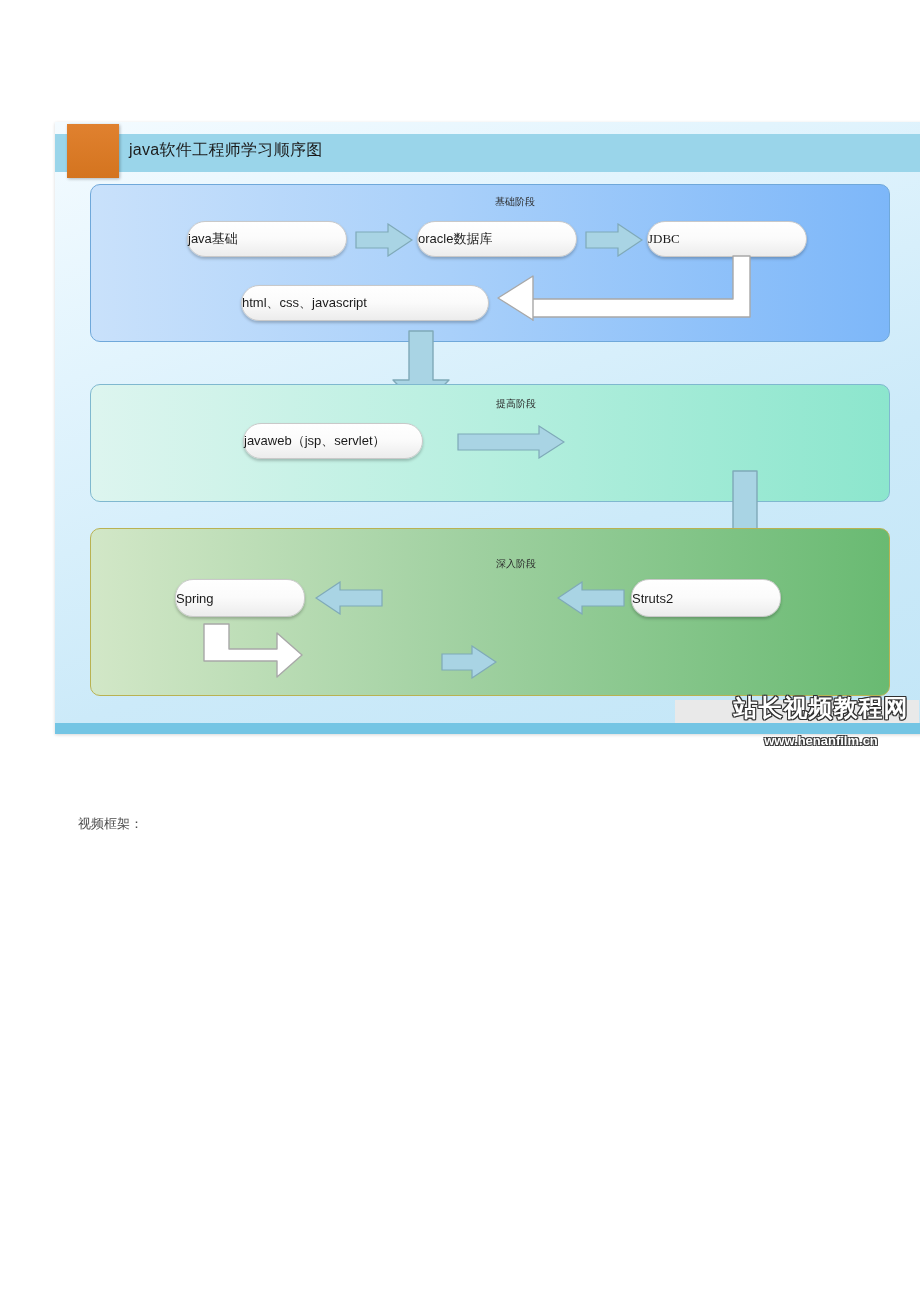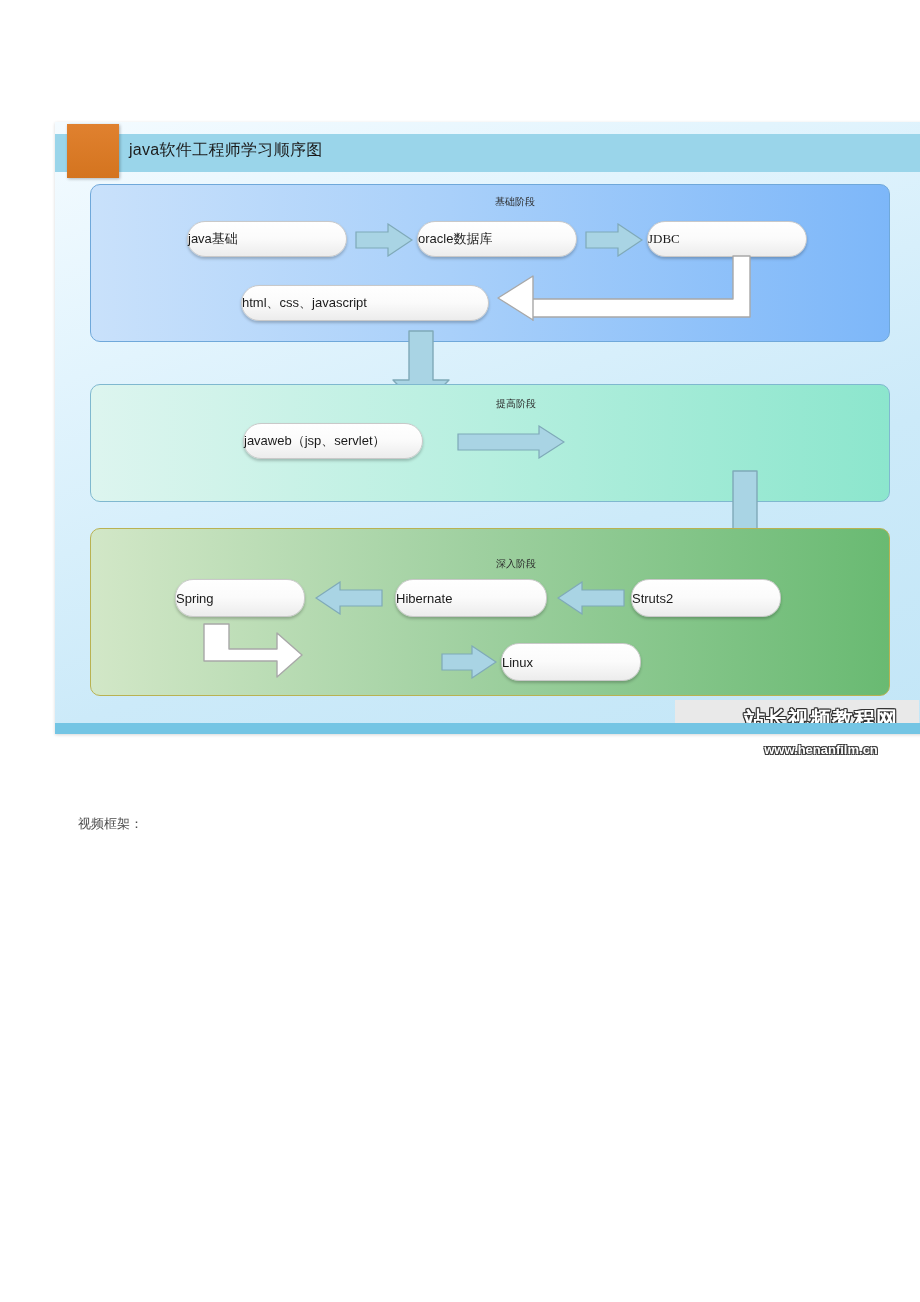--- a/index.html
+++ b/index.html
@@ -136,30 +136,29 @@
   }
   #watermark {
     position: absolute;
     left: 668px;
     top: 574px;
     width: 196px;
     text-align: center;
     line-height: 1.0;
   }
   #watermark-cn {
-    font-size: 21px;
+    font-size: 24px;
     font-weight: bold;
     color: #ffffff;
     letter-spacing: 1px;
     text-shadow:
       -1px -1px 0 #303030, 1px -1px 0 #303030,
       -1px  1px 0 #303030, 1px  1px 0 #303030,
        0   -1px 0 #303030, 0    1px 0 #303030,
       -1px  0   0 #303030, 1px  0   0 #303030;
-    margin-top: 12px;
   }
   #watermark-url {
     font-size: 13px;
     font-weight: bold;
     color: #ffffff;
     margin-top: 14px;
     text-shadow:
       -1px -1px 0 #3b3b3b, 1px -1px 0 #3b3b3b,
       -1px  1px 0 #3b3b3b, 1px  1px 0 #3b3b3b;
   }
@@ -256,23 +255,20 @@
     <div class="node" style="left:84px; top:50px; width:130px; height:38px;">
       <span>Spring</span>
     </div>
 
     <div class="arrow" style="left:224px; top:52px;">
       <svg width="68" height="34" viewBox="0 0 68 34">
         <path d="M67,9 L25,9 L25,1 L1,17 L25,33 L25,25 L67,25 Z" fill="#a9d4e4" stroke="#7fa9b8" stroke-width="1.2"></path>
       </svg>
     </div>
 
-    <div class="node" style="left:304px; top:50px; width:152px; height:38px;">
-      <span>Hibernate</span>
-    </div>
 
     <div class="arrow" style="left:466px; top:52px;">
       <svg width="68" height="34" viewBox="0 0 68 34">
         <path d="M67,9 L25,9 L25,1 L1,17 L25,33 L25,25 L67,25 Z" fill="#a9d4e4" stroke="#7fa9b8" stroke-width="1.2"></path>
       </svg>
     </div>
 
     <div class="node" style="left:540px; top:50px; width:150px; height:38px;">
       <span>Struts2</span>
     </div>
@@ -283,23 +279,20 @@
       </svg>
     </div>
 
 
     <div class="arrow" style="left:350px; top:116px;">
       <svg width="56" height="34" viewBox="0 0 56 34">
         <path d="M1,9 L31,9 L31,1 L55,17 L31,33 L31,25 L1,25 Z" fill="#a9d4e4" stroke="#7fa9b8" stroke-width="1.2"></path>
       </svg>
     </div>
 
-    <div class="node" style="left:410px; top:114px; width:140px; height:38px;">
-      <span>Linux</span>
-    </div>
   </div>
 
   <div id="watermark-plate"></div>
   <div id="watermark">
     <div id="watermark-cn">站长视频教程网</div>
     <div id="watermark-url">www.henanfilm.cn</div>
   </div>
 
   <div id="slide-bottom-bar"></div>
 </div>

